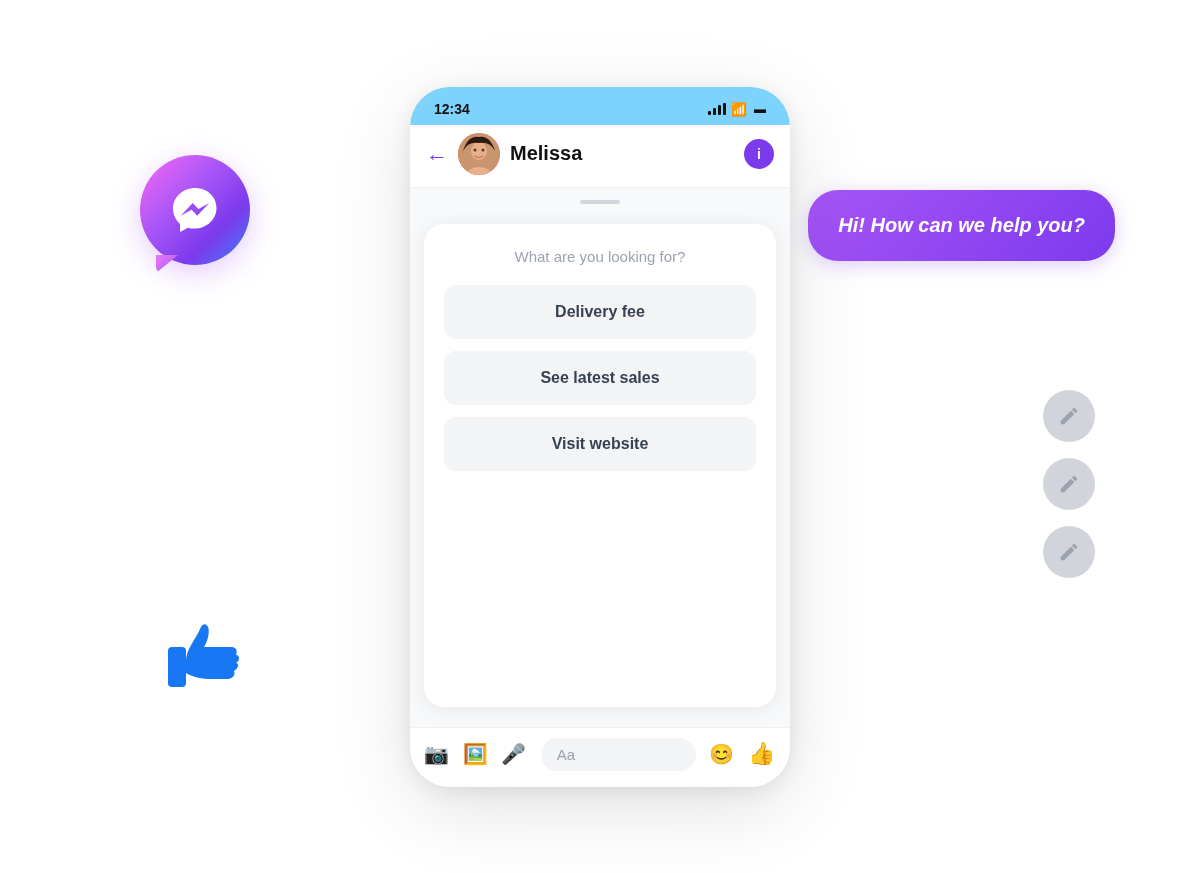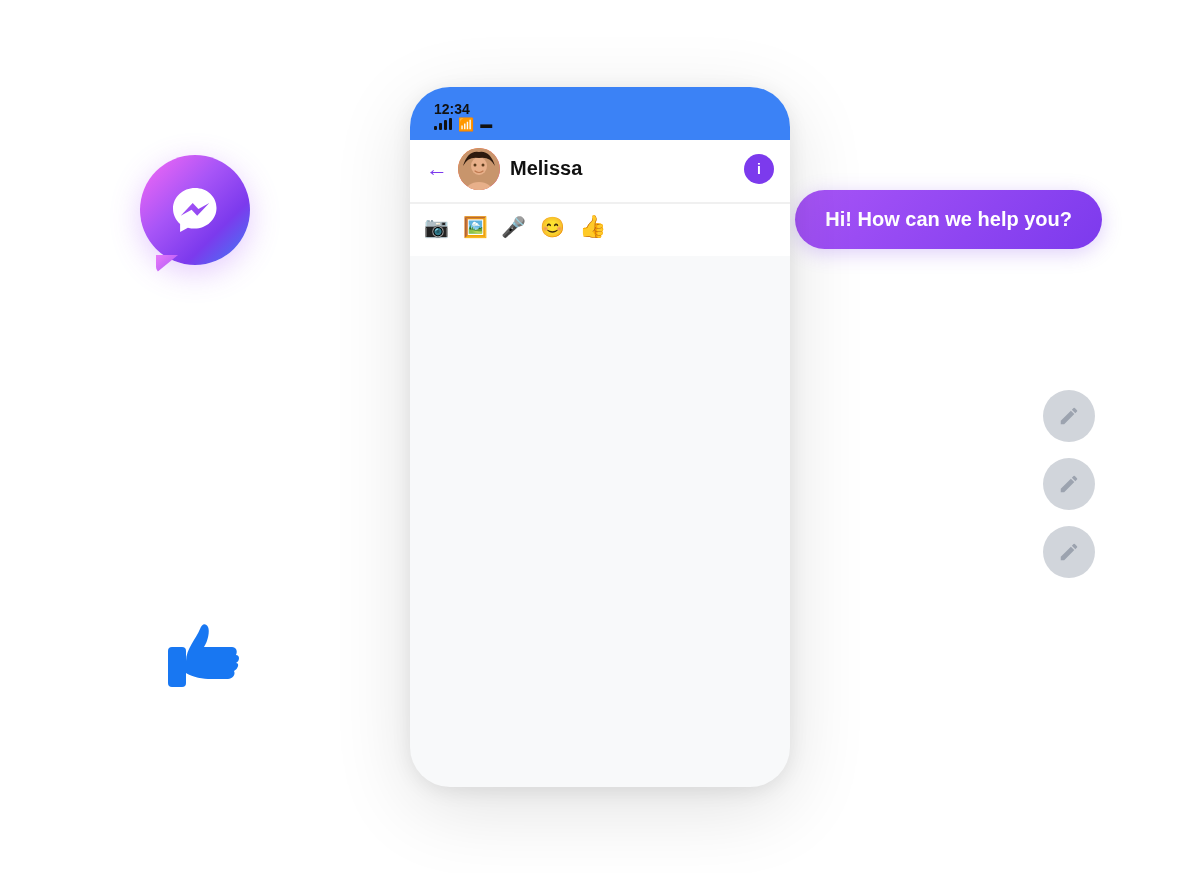--- a/index.html
+++ b/index.html
@@ -59,30 +59,31 @@
       position: absolute;
       left: 160px;
       bottom: 155px;
       font-size: 80px;
       color: #1877f2;
     }
 
     
     .hi-bubble {
       position: absolute;
-      right: 98px;
+      right: 85px;
       top: 190px;
       background: linear-gradient(135deg, #a855f7, #7c3aed);
       color: white;
       font-size: 20px;
       font-weight: 600;
-      padding: 18px 30px;
+      padding: 24px 30px;
       border-radius: 30px;
       white-space: nowrap;
       box-shadow: 0 4px 20px rgba(124, 58, 237, 0.25);
+      font-style: italic;
     }
 
     
     .edit-buttons {
       position: absolute;
       right: 105px;
       top: 390px;
       display: flex;
       flex-direction: column;
       gap: 16px;
@@ -118,24 +119,23 @@
       box-shadow: 0 20px 80px rgba(0,0,0,0.12), 0 4px 20px rgba(0,0,0,0.08);
       overflow: hidden;
       display: flex;
       flex-direction: column;
     }
 
     
     .status-bar {
       display: flex;
       justify-content: space-between;
-      align-items: flex-start;
+      align-items: flex-end;
       padding: 14px 24px 8px;
-      background: #3b82f6;
-      flex-direction: column;
+      background: #7dd3fc;
     }
 
     .status-time {
       font-size: 14px;
       font-weight: 600;
       color: #111;
     }
 
     .status-icons {
       display: flex;
@@ -366,24 +366,37 @@
           <circle cx="25" cy="17" r="1.5" fill="#5a3a1a"></circle>
           <path d="M17 23 Q21 26 25 23" stroke="#c07a50" stroke-width="1.2" fill="none" stroke-linecap="round"></path>
         </svg>
       </div>
       <span class="contact-name">Melissa</span>
       <div class="info-btn">
         <span>i</span>
       </div>
     </div>
 
+    <div class="chat-area">
+      <div class="drag-indicator"></div>
+
+      <div class="quick-reply-card">
+        <p class="card-question">What are you looking for?</p>
+        <button class="quick-reply-btn">Delivery fee</button>
+        <button class="quick-reply-btn">See latest sales</button>
+        <button class="quick-reply-btn">Visit website</button>
+      </div>
+    </div>
 
     <div class="input-bar">
       <span class="input-icon">📷</span>
       <span class="input-icon">🖼️</span>
       <span class="input-icon">🎤</span>
+      <div class="input-field">
+        <span style="color:#9ca3af; font-size:15px">Aa</span>
+      </div>
       <span class="emoji-icon">😊</span>
       <span class="like-icon" style="font-size:22px; color:#1877f2;">👍</span>
     </div>
 
   </div>
 
 </div>
 
 </body></html>

